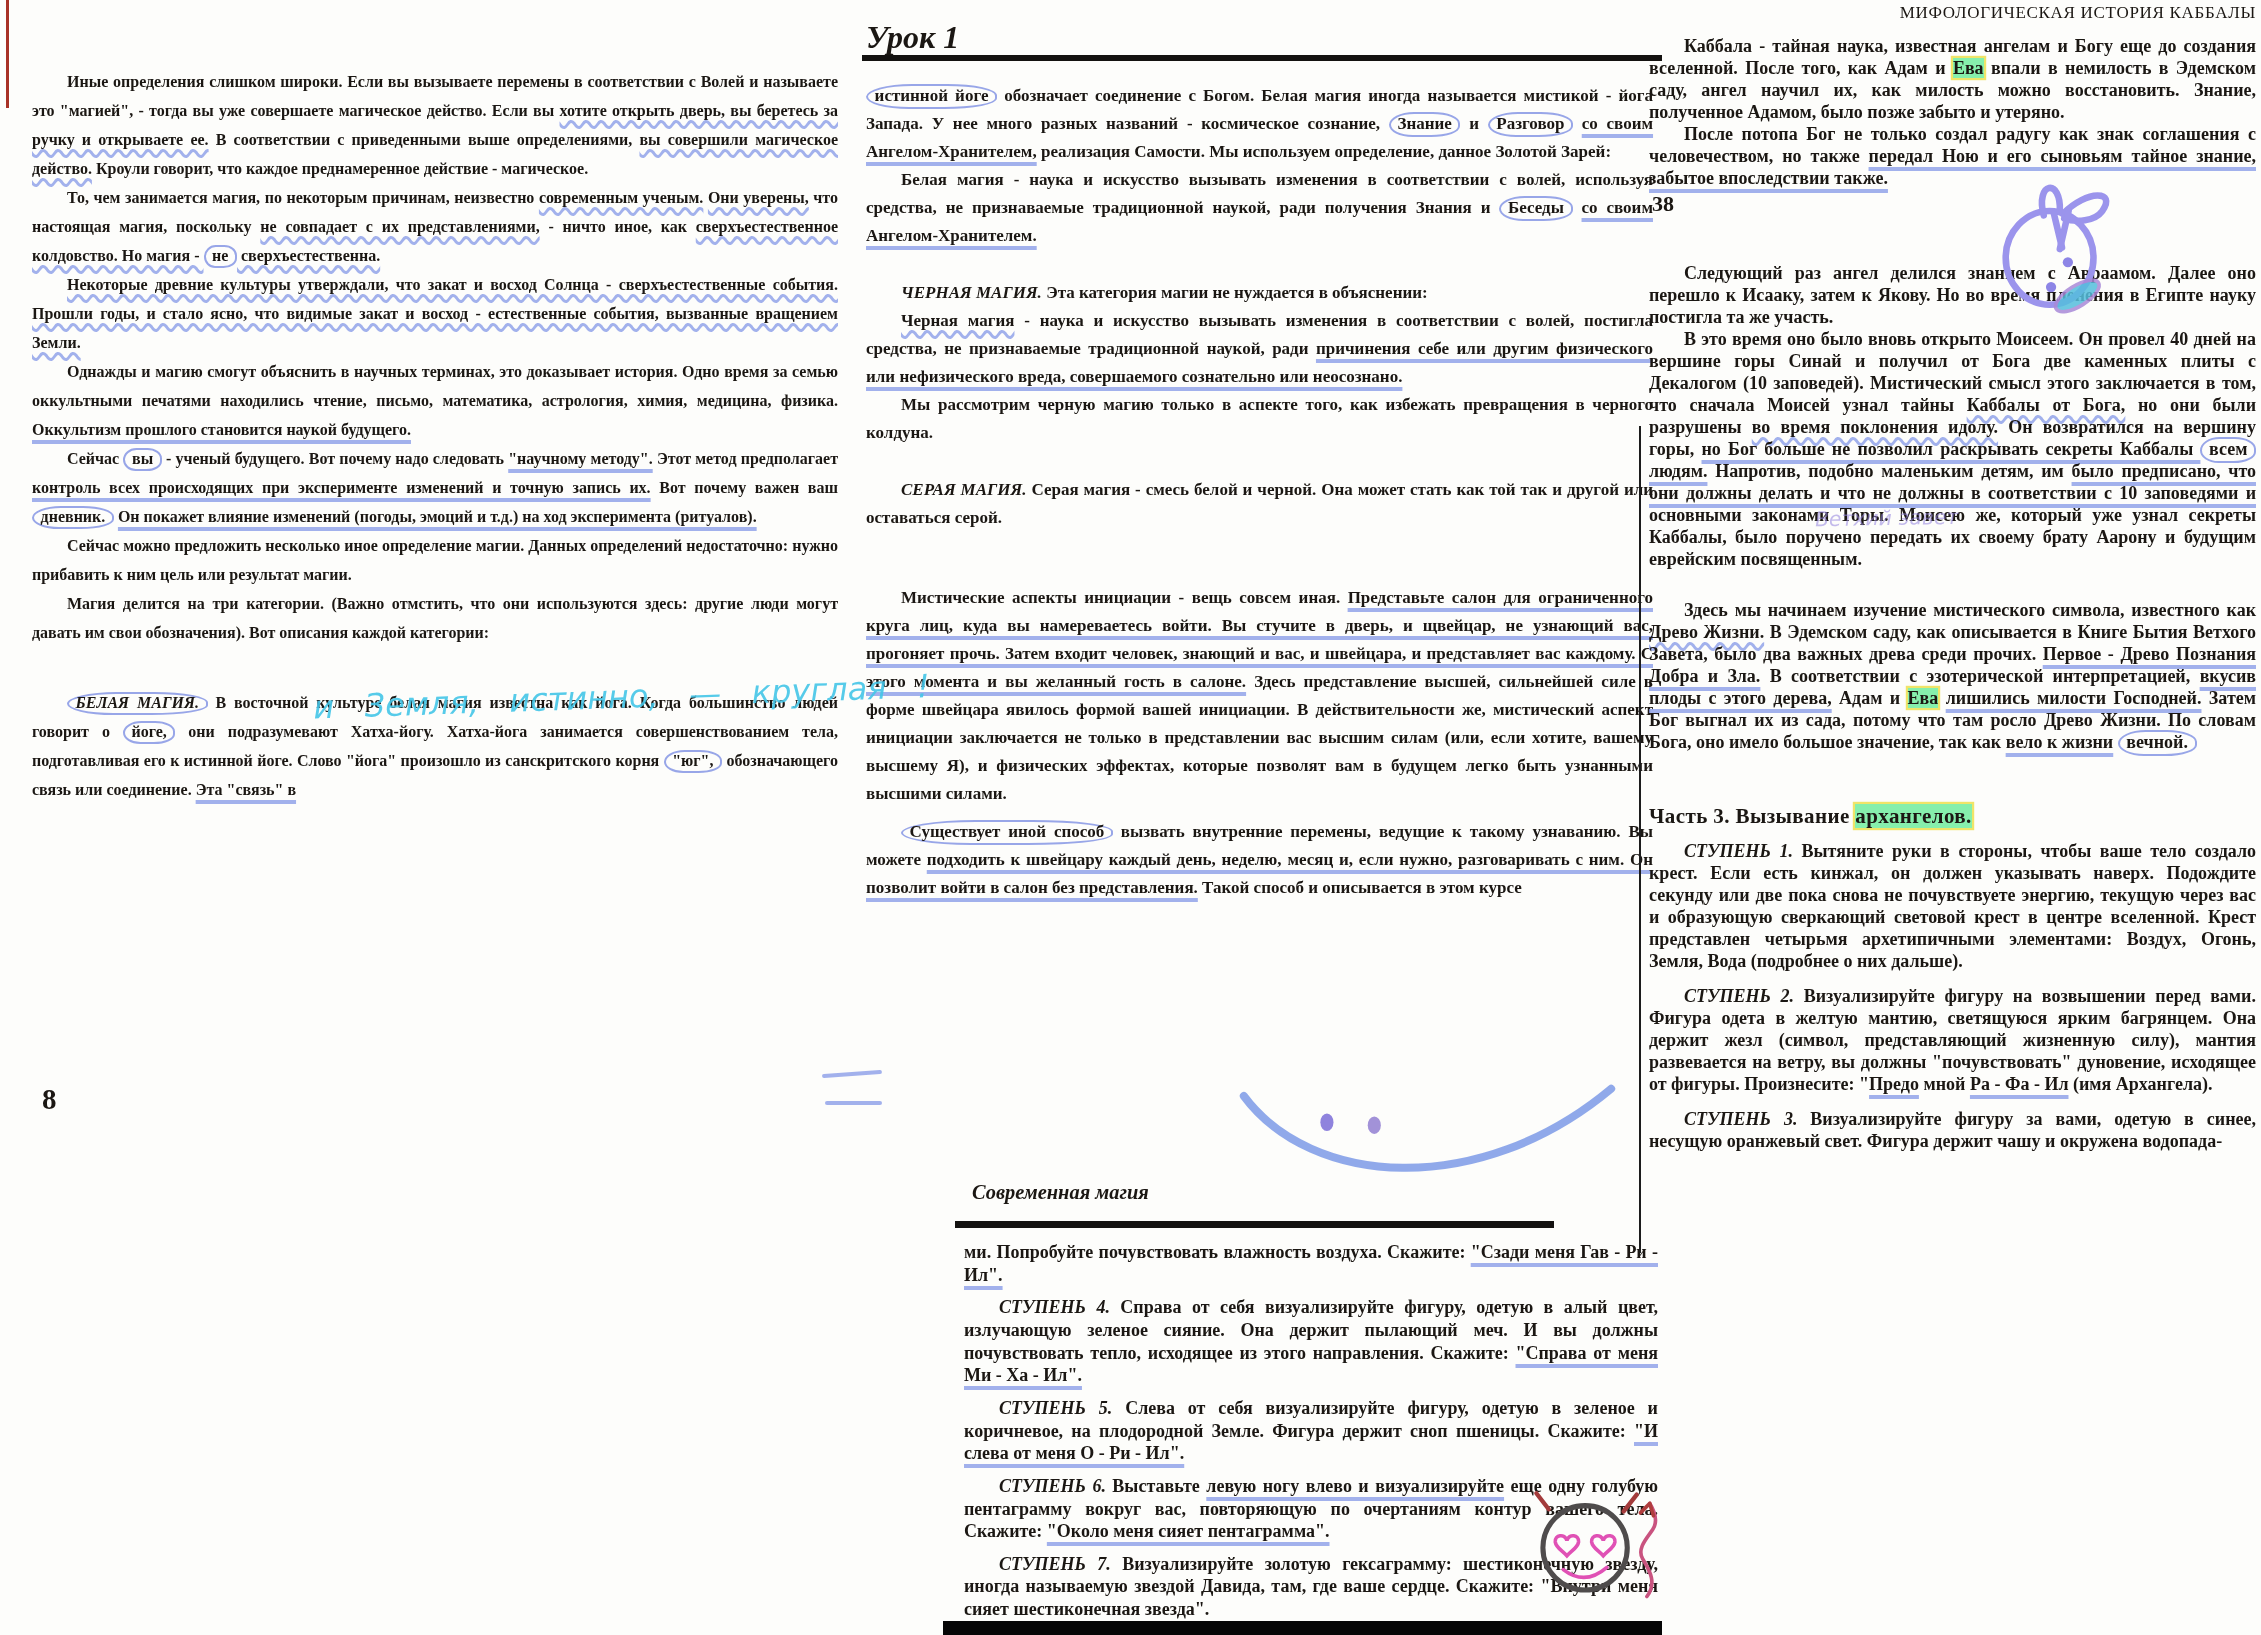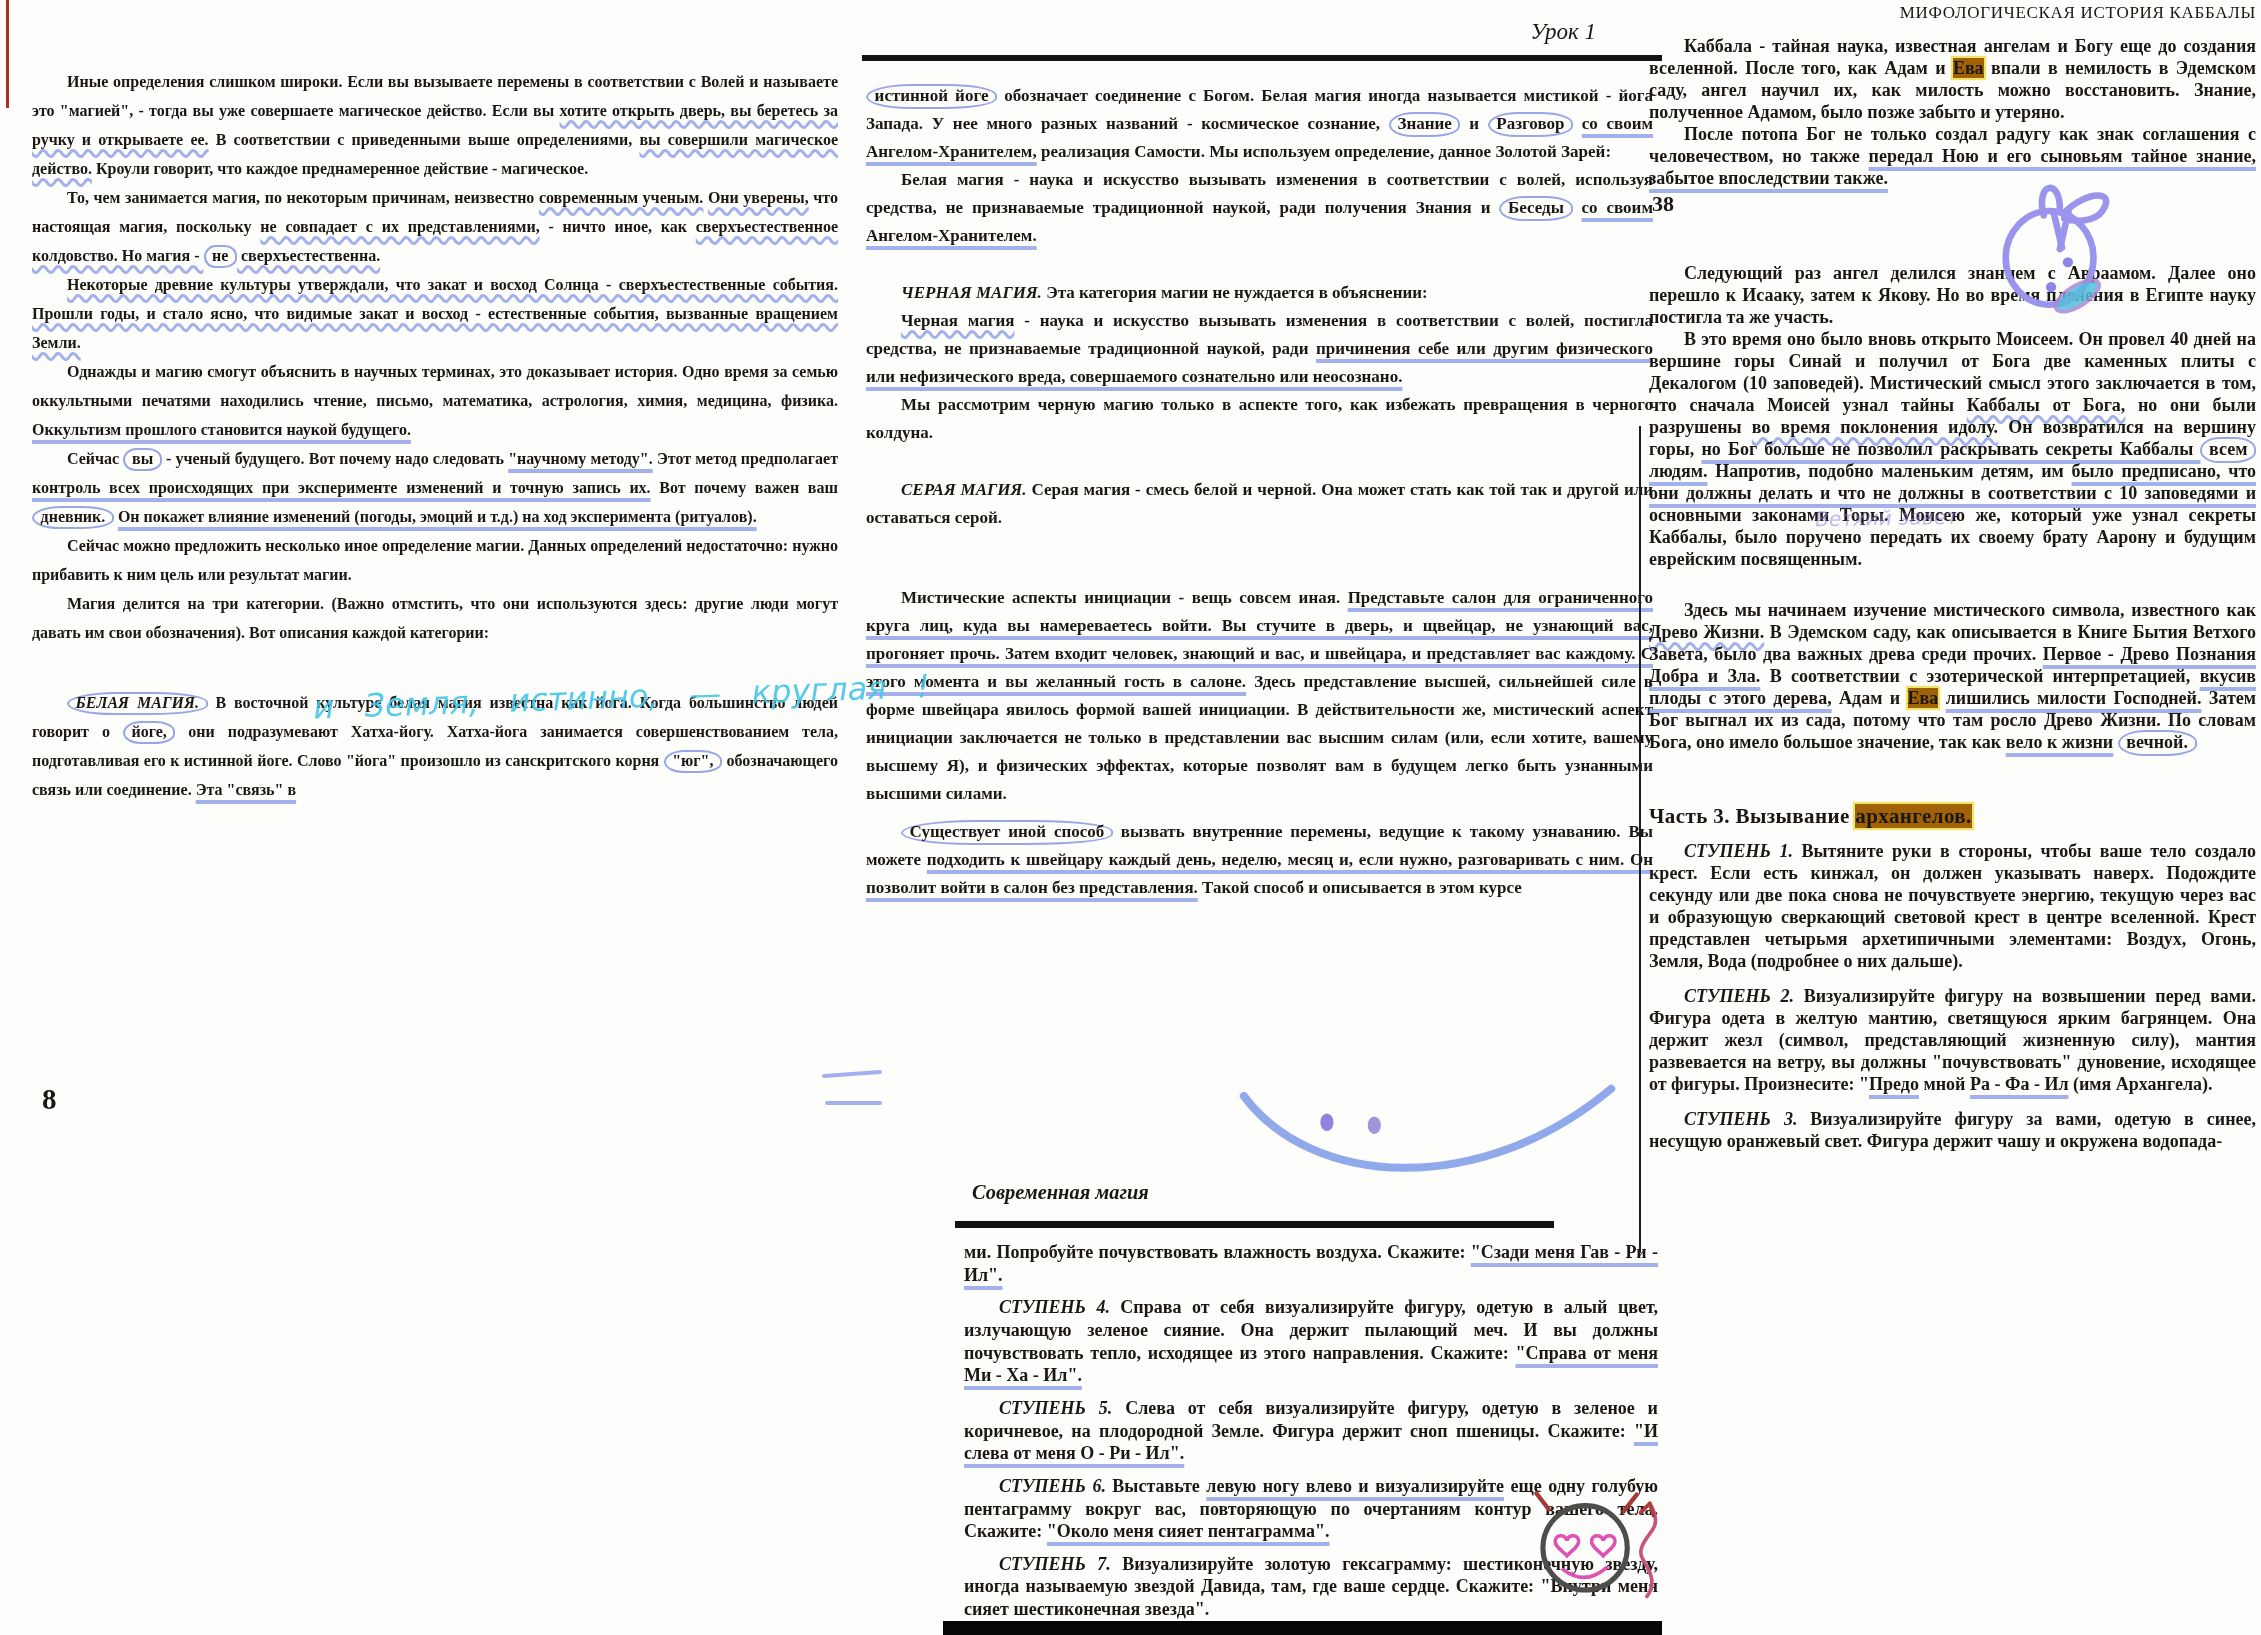--- a/index.html
+++ b/index.html
@@ -20,24 +20,24 @@
   .v-gap100{margin-top:73px;}
   .v-heading{font-size:21px;text-indent:0;margin-top:52px;margin-bottom:13px;letter-spacing:0.4px;}
   .sg-n{}
   .sg-ib{font-style:italic;font-weight:700;}
   .sg-u{text-decoration-line:underline;text-decoration-style:solid;text-decoration-thickness:4.4px;
         text-decoration-color:rgba(139,157,233,.8);text-underline-offset:5.1px;text-decoration-skip-ink:none;}
   .sg-w{text-decoration-line:underline;text-decoration-style:wavy;text-decoration-thickness:2.9px;
         text-decoration-color:rgba(139,157,233,.8);text-underline-offset:4.4px;text-decoration-skip-ink:none;}
   .sg-c{border:2.9px solid rgba(126,144,228,.8);border-radius:48% 52% 55% 45% / 70% 62% 58% 66%;
         padding:0 6.6px 2.2px 6.6px;}
-  .sg-h{background:#a16207;box-shadow:0 0 0 2.2px #f0e468;}
+  .sg-h{background:#86efac;box-shadow:0 0 0 2.2px #f0e468;}
   .rule{position:absolute;background:#141210;}
-  #lesson-header{position:absolute;left:866px;top:19px;width:730px;text-align:right;
-        font-style:italic;font-weight:400;font-size:23px;}
+  #lesson-header{position:absolute;left:866px;top:19px;width:730px;text-align:left;
+        font-style:italic;font-weight:700;font-size:32px;}
   #kabbalah-header{position:absolute;left:1649px;top:2.9px;width:607px;text-align:right;
         font-weight:400;font-size:17px;letter-spacing:0.7px;}
   #modern-magic-label{position:absolute;left:972px;top:1181px;font-size:20.4px;font-style:italic;font-weight:700;}
   #page-num-left{position:absolute;left:42px;top:1083px;font-size:29px;font-weight:700;}
   #page-num-right{position:absolute;left:1652px;top:191px;font-size:22px;font-weight:700;}
   #column-divider{position:absolute;left:1639px;top:426px;width:2.2px;height:827px;background:#1c1c1c;}
   #bottom-bar{position:absolute;left:943px;top:1621px;width:719px;height:14.6px;background:#060606;}
   #red-edge-line{position:absolute;left:5.8px;top:0;width:3.6px;height:108px;background:#a83226;}
   .hand-cyan{position:absolute;left:313px;top:674px;width:838px;font-family:"DejaVu Sans",sans-serif;
         font-style:italic;font-size:32px;color:#45c6e8;transform:rotate(-2deg);word-spacing:20.4px;opacity:.9;}

